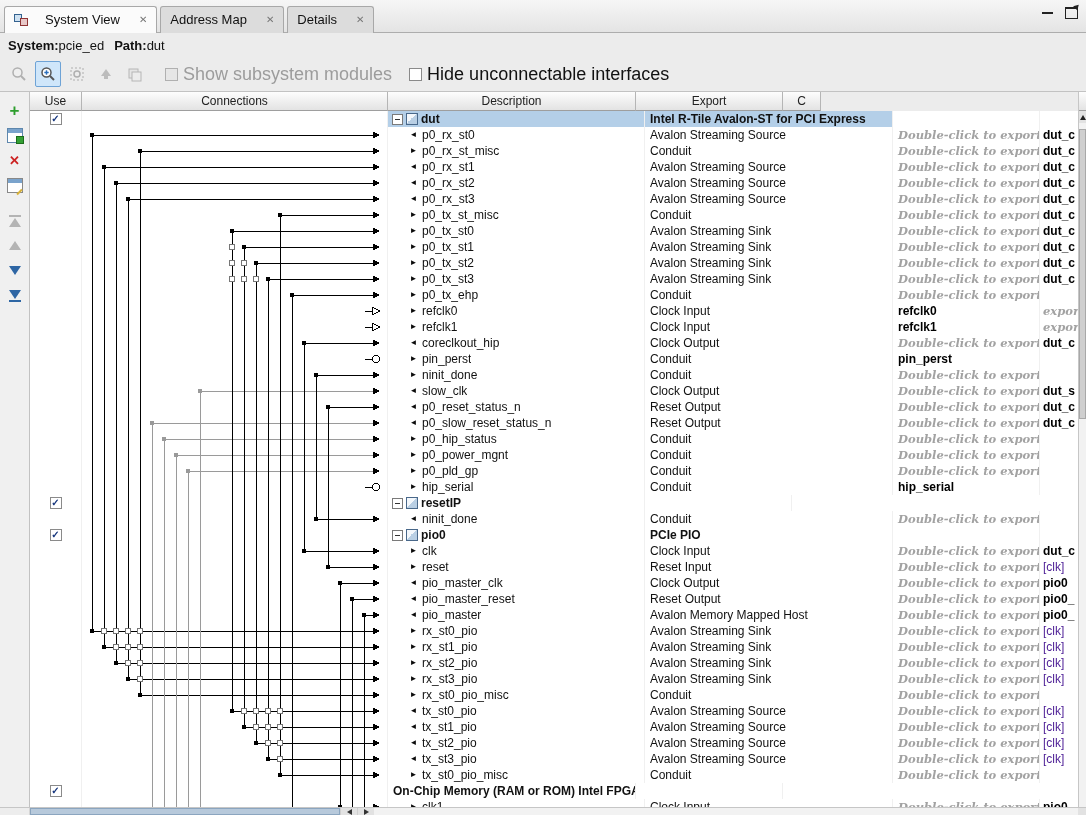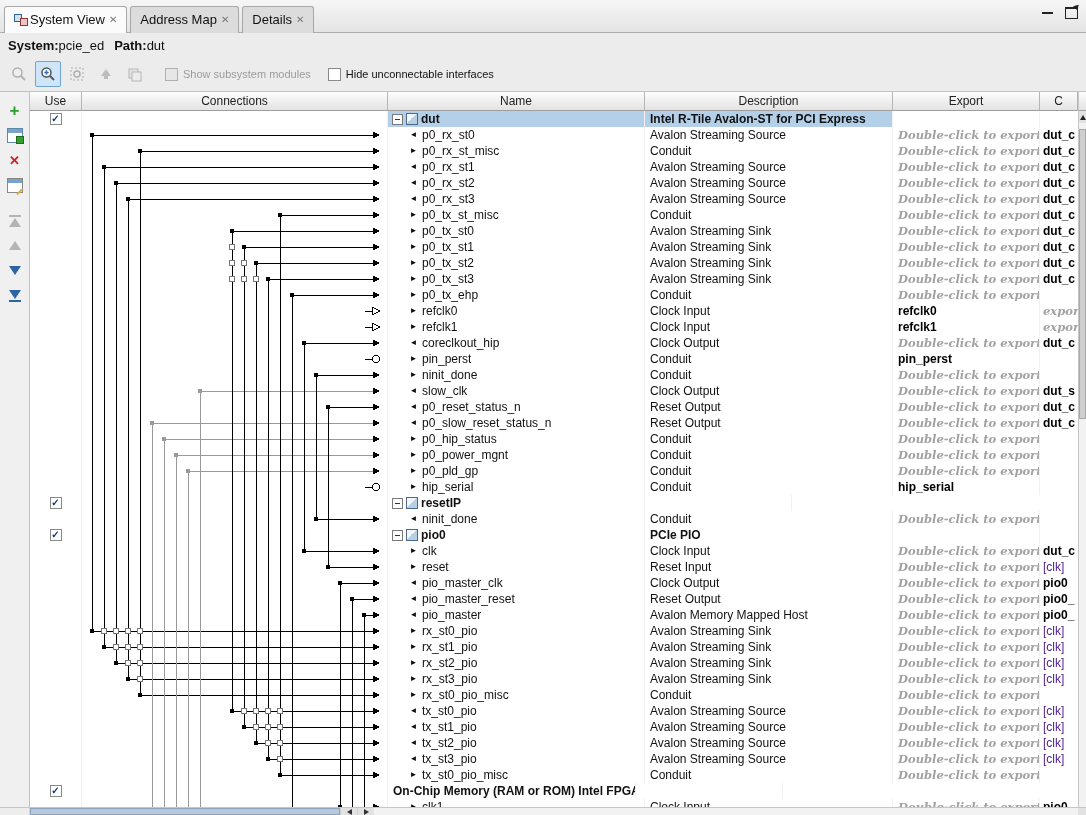--- a/index.html
+++ b/index.html
@@ -5,21 +5,21 @@
   html,body{margin:0;padding:0;}
   body{
     width:1086px;height:815px;overflow:hidden;background:#ececec;
     font-family:"Liberation Sans",sans-serif;font-size:12px;color:#111;
     position:relative;
   }
   
   .tabbar{height:33px;background:linear-gradient(#f6f6f6,#e4e4e4);border-bottom:1px solid #adadad;
     display:flex;align-items:flex-end;padding:0 4px;position:relative;box-sizing:border-box;}
   .tabstrip{display:flex;align-items:flex-end;}
-  .tab{display:flex;align-items:center;gap:2px;padding:5px 9px 6px 9px;font-size:13px;
+  .tab{display:flex;align-items:center;gap:17px;padding:5px 9px 6px 9px;font-size:13px;
     border:1px solid #a8a8a8;border-bottom:none;border-radius:3px 3px 0 0;background:#dcdcdc;
     margin-right:3px;position:relative;top:1px;white-space:nowrap;}
   .tab.active{background:#fbfbfb;}
   .tabx{font-size:10px;color:#777;margin-left:2px;cursor:default;}
   .tabicon{width:14px;height:12px;position:relative;display:inline-block;}
   .tabicon::before{content:"";position:absolute;left:0;top:0;width:6px;height:6px;background:#cfe2f2;border:1px solid #34628f;}
   .tabicon::after{content:"";position:absolute;right:0;bottom:0;width:6px;height:6px;background:#e8c8c8;border:1px solid #8f3434;}
   .winctl{position:absolute;right:8px;top:7px;display:flex;gap:12px;align-items:center;}
   .min-glyph{width:11px;height:2px;background:#222;display:inline-block;}
   .float-glyph{width:11px;height:9px;border:1px solid #222;border-top-width:2px;display:inline-block;position:relative;}
@@ -29,21 +29,21 @@
   .infobar{height:24px;display:flex;align-items:center;padding:0 8px;font-size:13px;
     background:#ececec;box-sizing:border-box;}
   .infobar .lbl{font-weight:bold;}
   .infobar .gap{width:10px;}
   
   .toolbar{height:35px;display:flex;align-items:center;gap:3px;padding:0 6px;border-bottom:1px solid #c2c2c2;
     background:#ececec;box-sizing:border-box;}
   .tbtn{width:24px;height:24px;display:flex;align-items:center;justify-content:center;border:1px solid transparent;border-radius:2px;}
   .tbtn.active{background:#cfe6fa;border-color:#6ea3d6;}
   .tbtn.disabled{opacity:.4;}
-  .chkgrp{display:flex;align-items:center;gap:5px;margin-left:14px;font-size:11px;white-space:nowrap;}
+  .chkgrp{display:flex;align-items:center;gap:5px;margin-left:14px;font-size:18px;white-space:nowrap;}
   .chk{width:13px;height:13px;border:1px solid #8a8a8a;background:#fff;display:inline-block;box-sizing:border-box;}
   .chk.dis{background:#e6e6e6;border-color:#b0b0b0;}
   .chklbl.dis{color:#9c9c9c;}
   .pushbtn{margin-left:auto;height:24px;padding:0 16px;font-size:13px;display:flex;align-items:center;
     background:linear-gradient(#fefefe,#e0e0e0);border:1px solid #8f8f8f;border-radius:3px;white-space:nowrap;}
   
   .main{display:flex;height:715px;}
   .strip{width:30px;background:#f0f0f0;border-right:1px solid #c2c2c2;box-sizing:border-box;
     display:flex;flex-direction:column;align-items:center;padding-top:8px;gap:4px;}
   .sbtn{width:22px;height:21px;display:flex;align-items:center;justify-content:center;}
@@ -216,21 +216,20 @@
           <span class="tri-down"></span>
           <span class="bar-blue"></span>
         </span>
       </span>
   </div>
 
   <div class="center-col">
     <div class="thead">
         <div class="hcell" style="width: 52px;">Use</div>
         <div class="hcell" style="width: 306px;">Connections</div>
-        <div class="hcell" style="width: 257px;">Name</div>
         <div class="hcell" style="width: 248px;">Description</div>
         <div class="hcell" style="width: 147px;">Export</div>
         <div class="hcell" style="width: 38px;">C</div>
       </div>
     <div class="tbody">
       <svg class="connsvg" width="306" height="696" viewBox="0 0 306 696">
           <line x1="10" y1="24" x2="10" y2="520" stroke="#000" stroke-width="1"></line>
           <line x1="10" y1="24" x2="291" y2="24" stroke="#000" stroke-width="1"></line>
           <polygon points="291,20.5 298,24 291,27.5" fill="#000"></polygon>
           <circle cx="10" cy="24" r="2.4" fill="#000"></circle>

